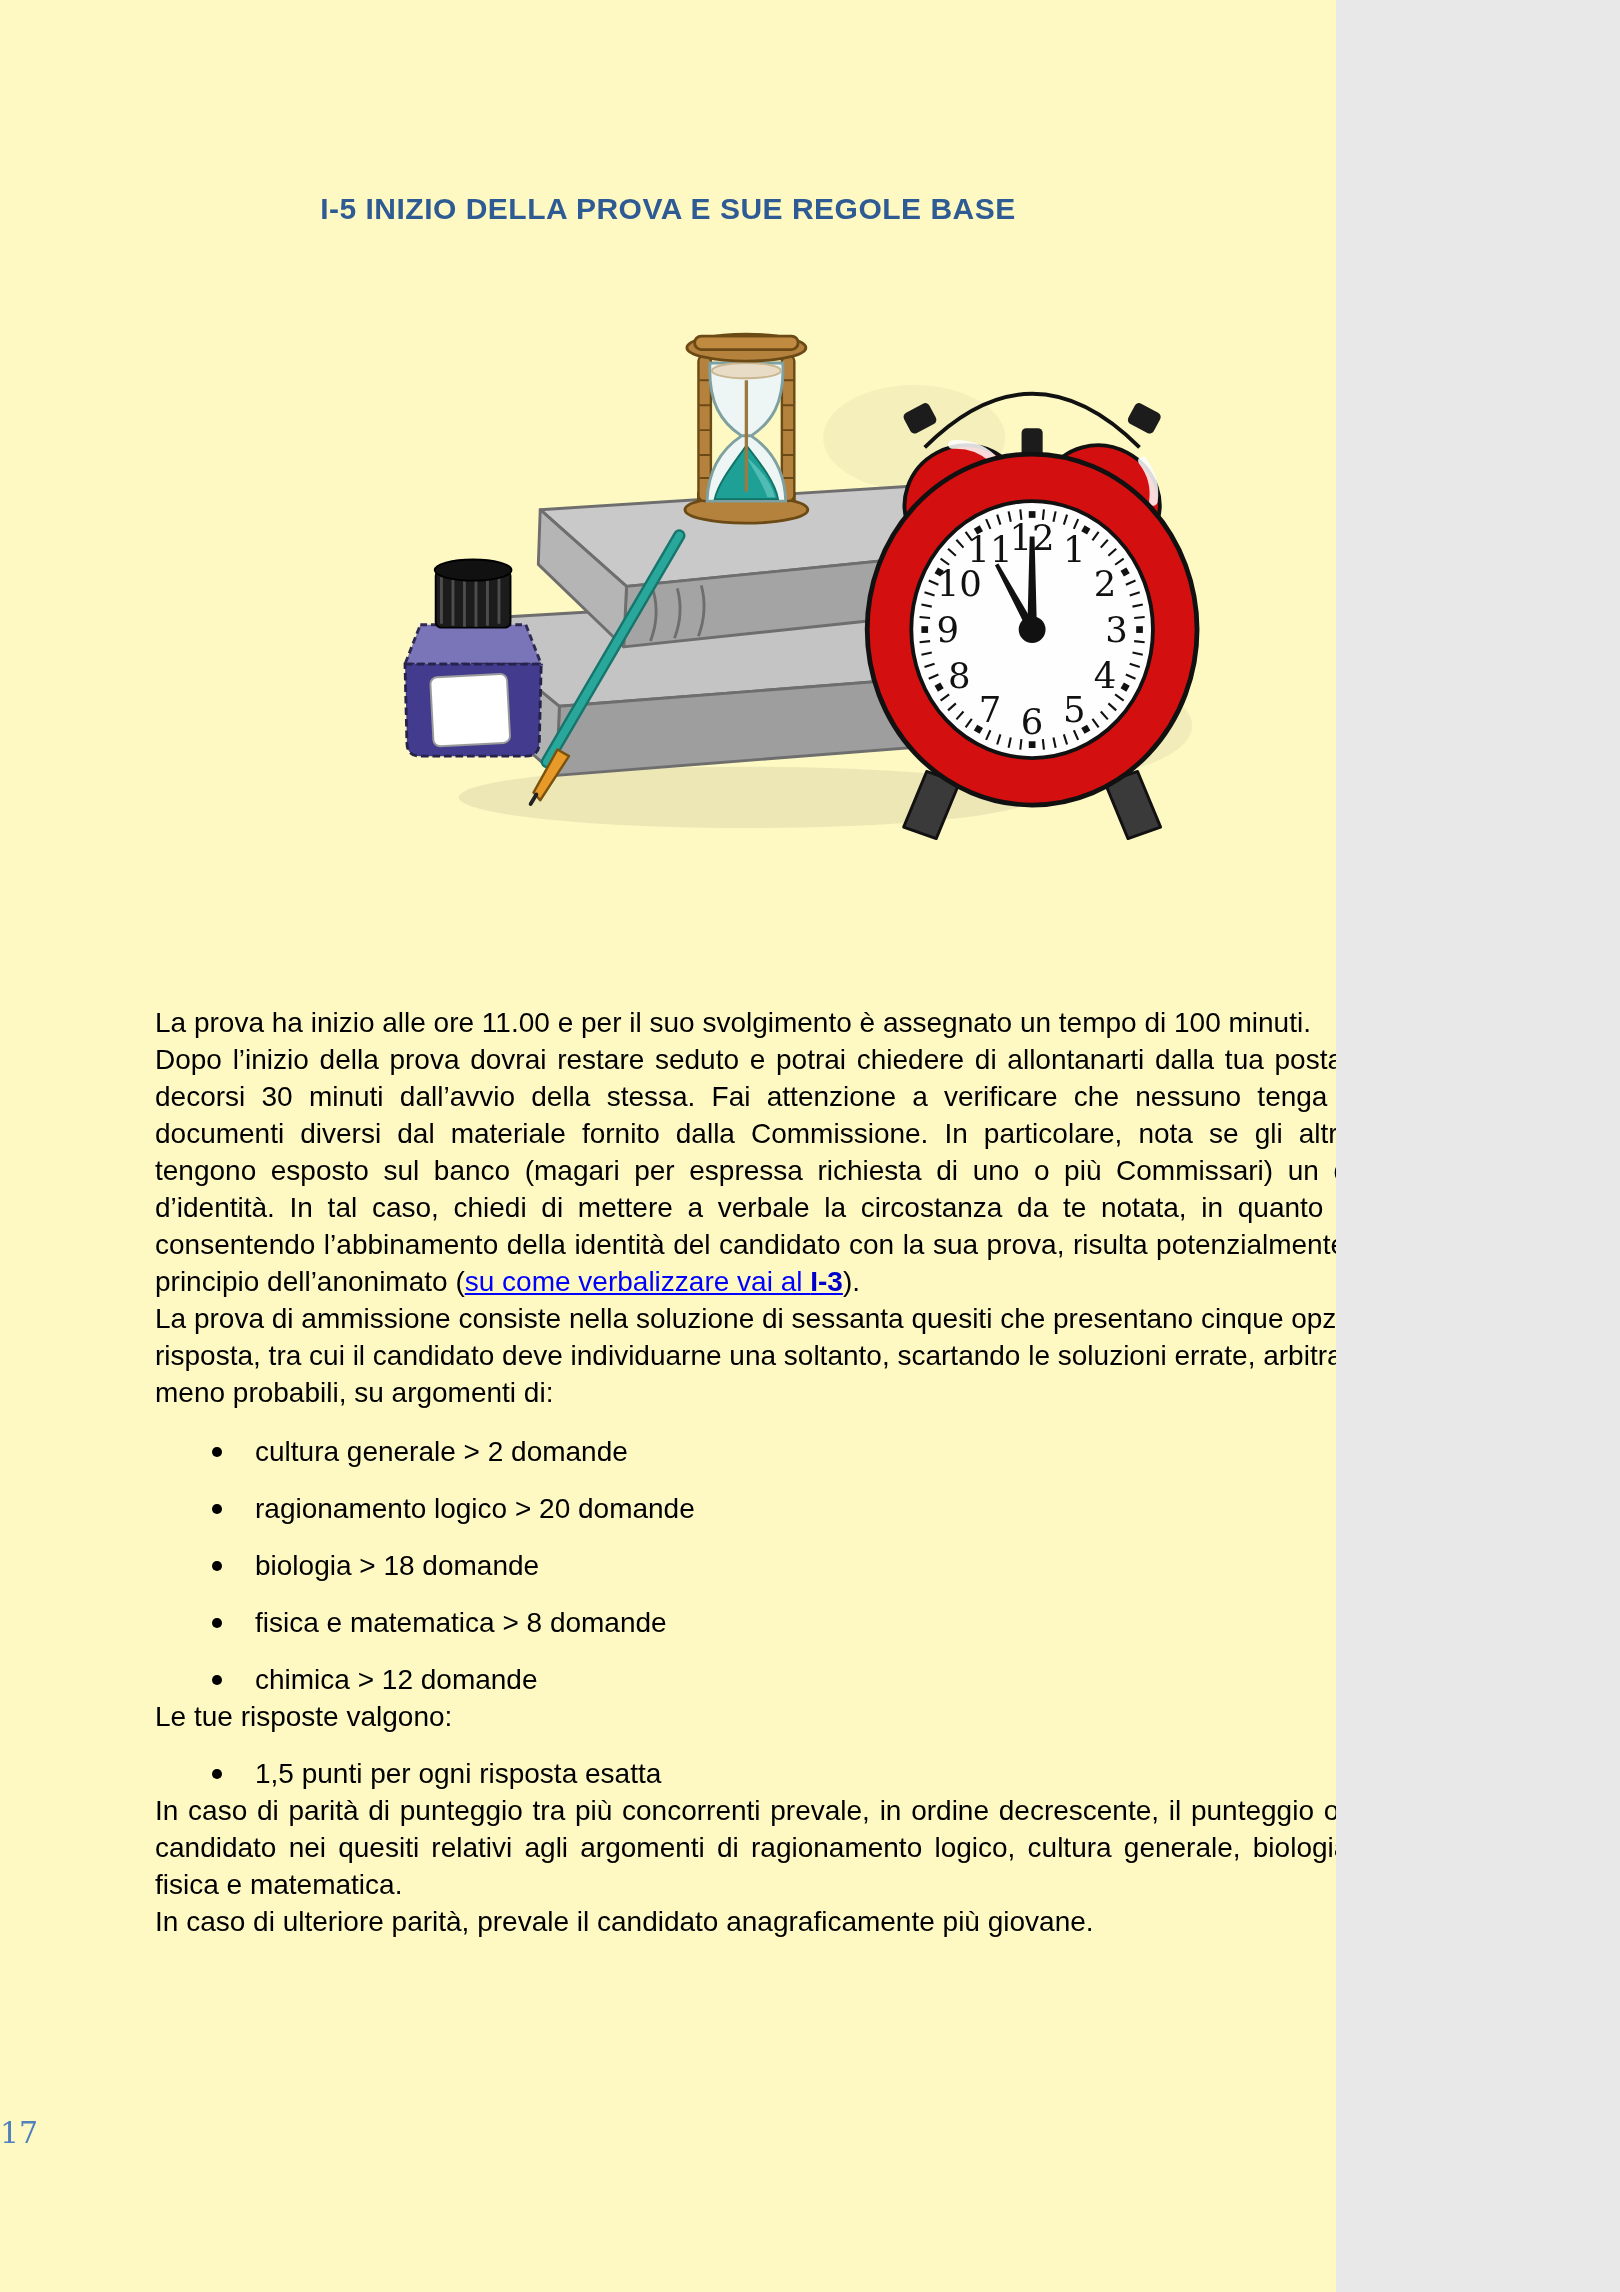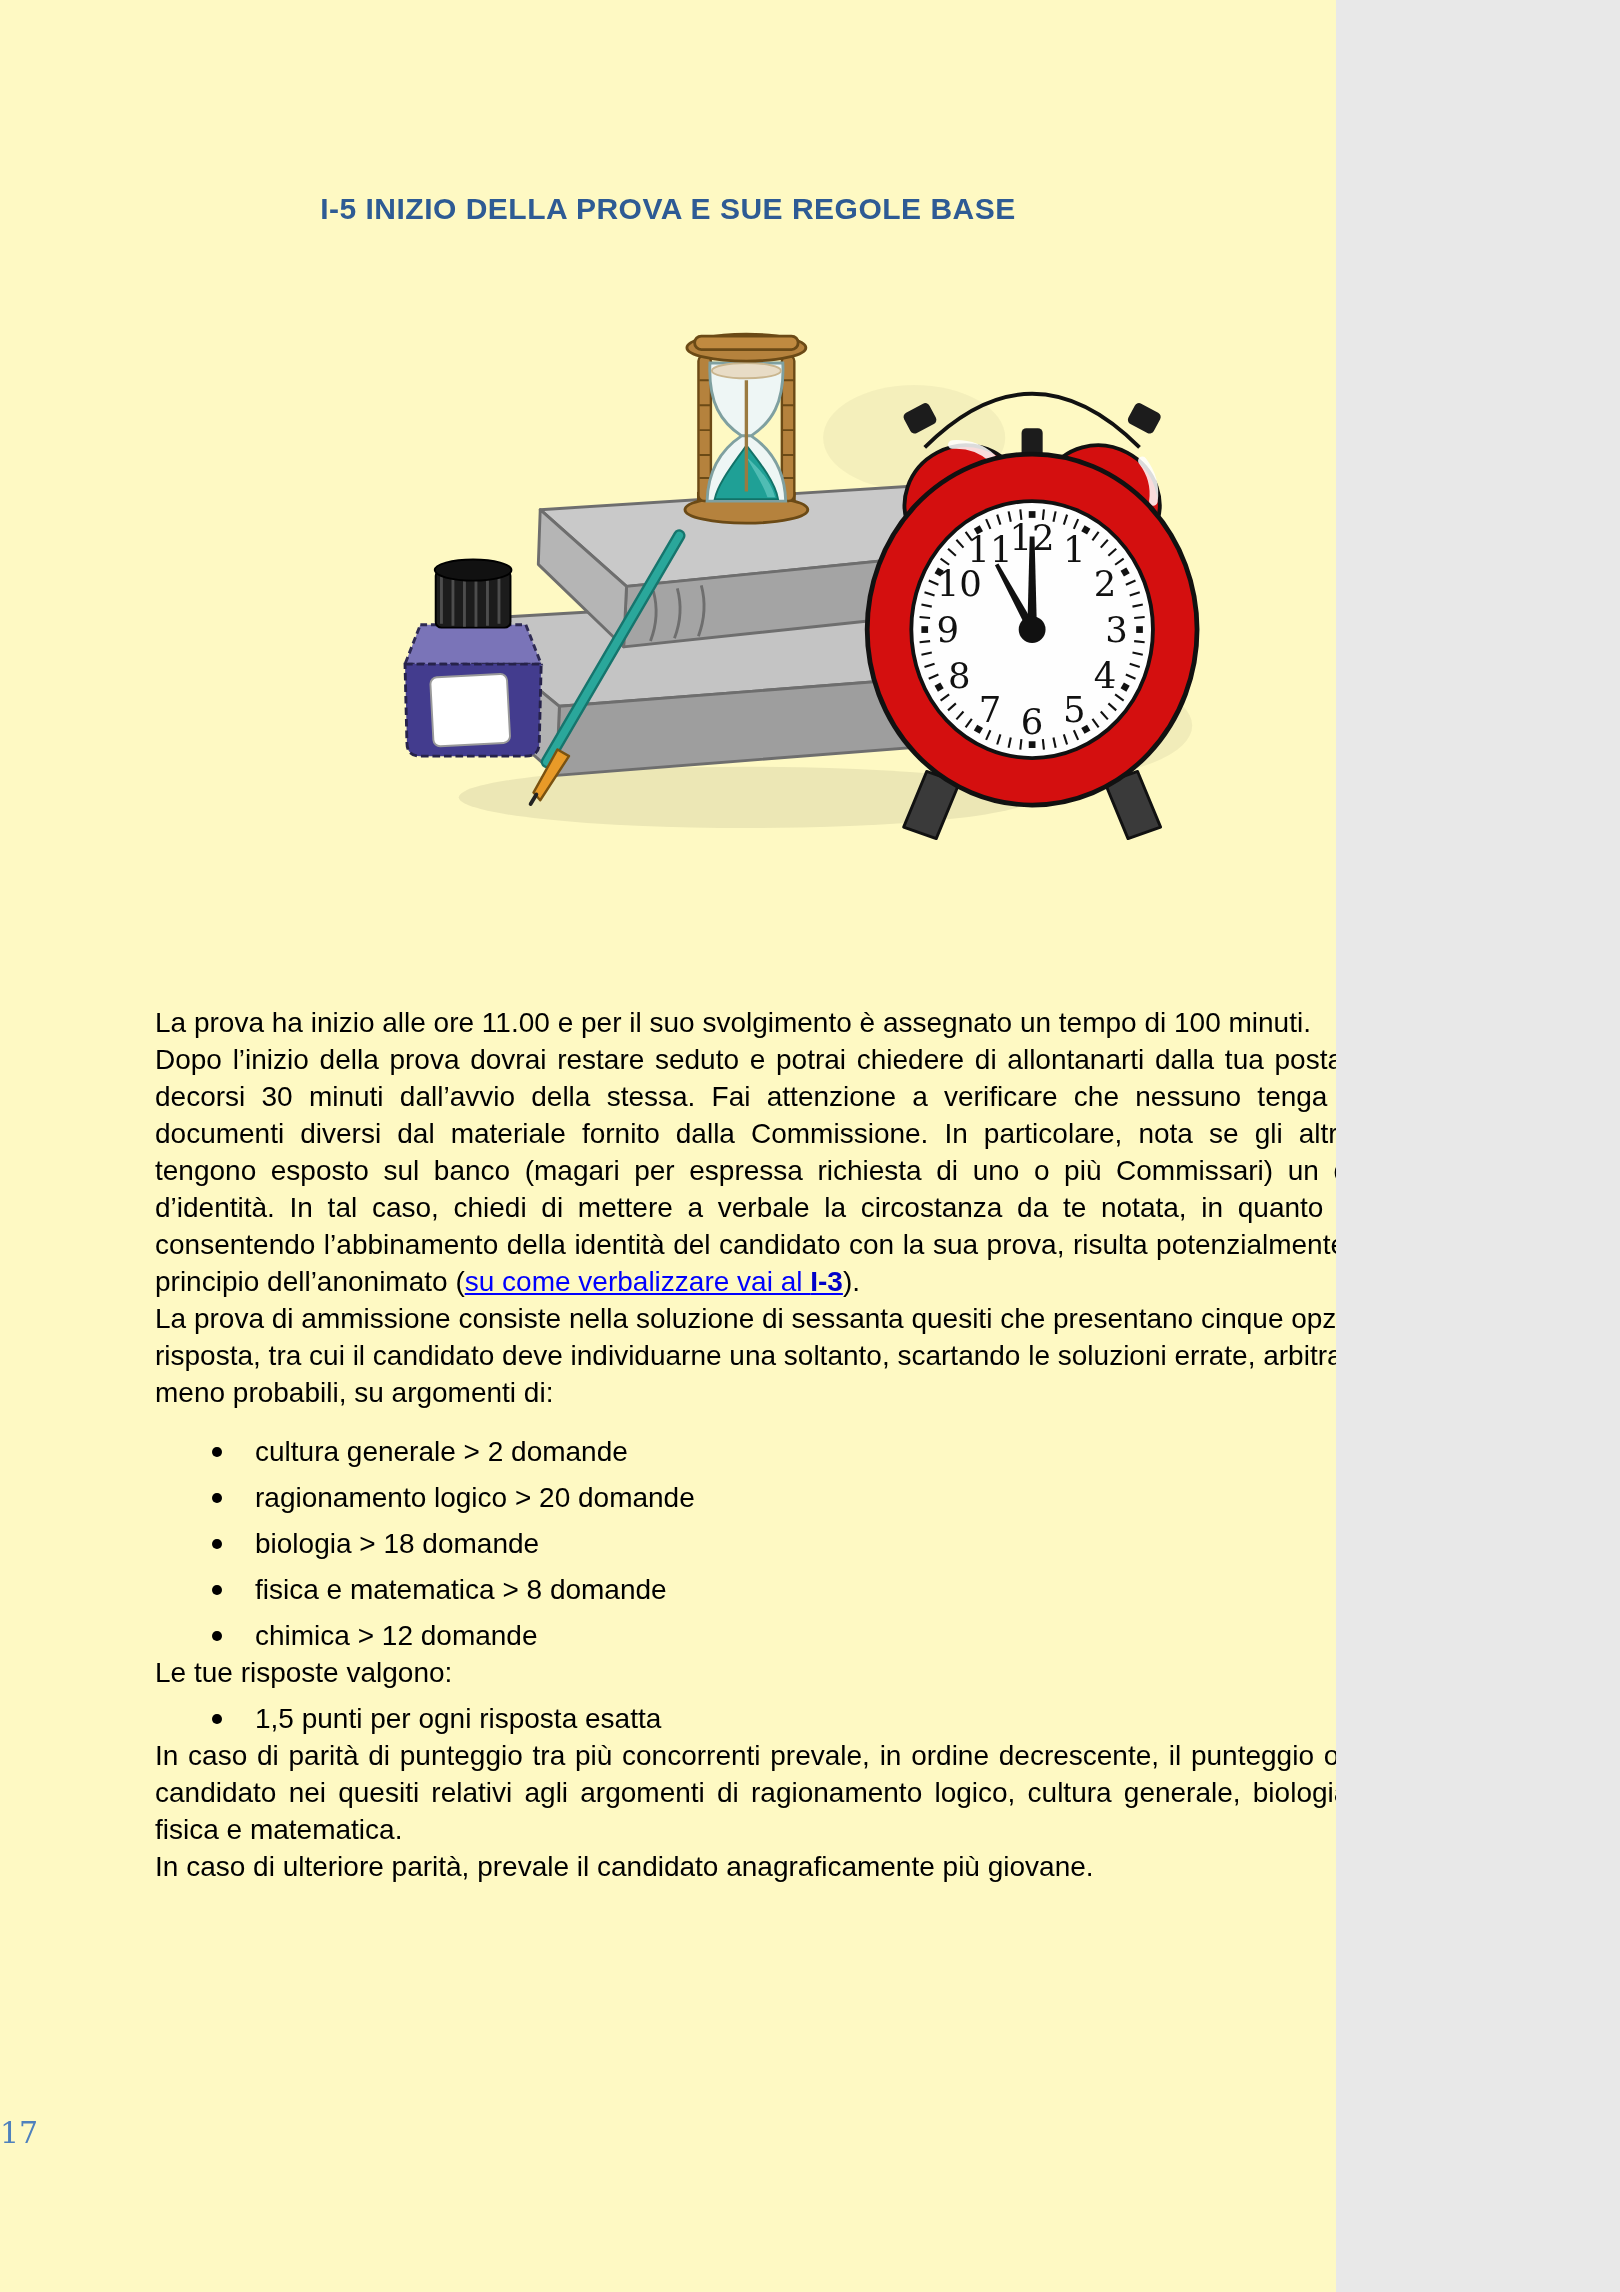--- a/index.html
+++ b/index.html
@@ -22,21 +22,21 @@
   }
   .content{
     position:absolute;left:155px;top:1004px;width:1317px;
     font-size:28px;line-height:37px;
   }
   .content p{margin:0;}
   .jus{text-align:justify;}
   a.doc-link{color:#0000FE;text-decoration:underline;cursor:pointer;}
   a.doc-link b{color:#0000C8;margin-top:16px;}
   ul.doc-list{list-style:none;margin:0;padding:0;}
-  ul.doc-list li{position:relative;padding-left:100px;line-height:37px;margin-top:9px;}
+  ul.doc-list li{position:relative;padding-left:100px;line-height:37px;margin-top:20px;}
   ul.doc-list li::before{
     content:"";position:absolute;left:57px;top:14.7px;
     width:9.8px;height:9.8px;border-radius:50%;background:#000;
   }
   .subjects-list{margin-top:21.6px !important;}
   .scoring-intro{margin-top:37px;}
   .tiebreak{margin-top:33px;}
   .page-number{
     position:absolute;top:2115px;left:0;width:100%;
     font-family:"DejaVu Serif",serif;

